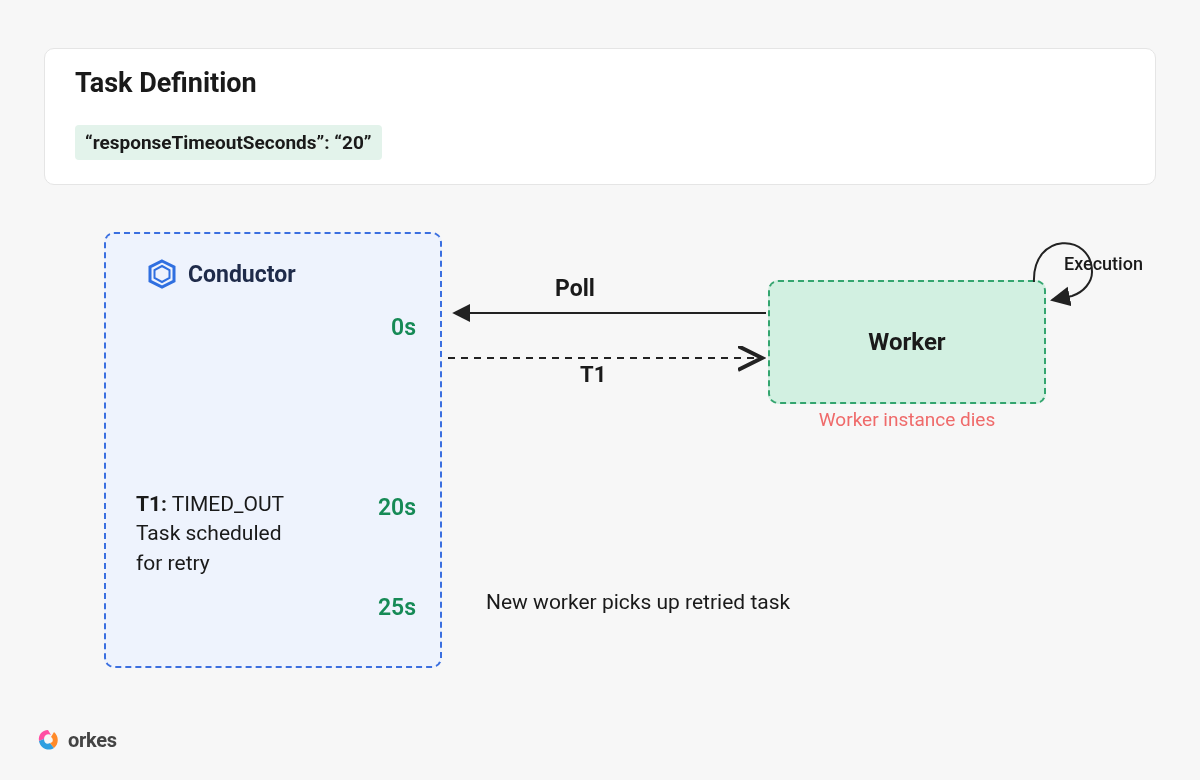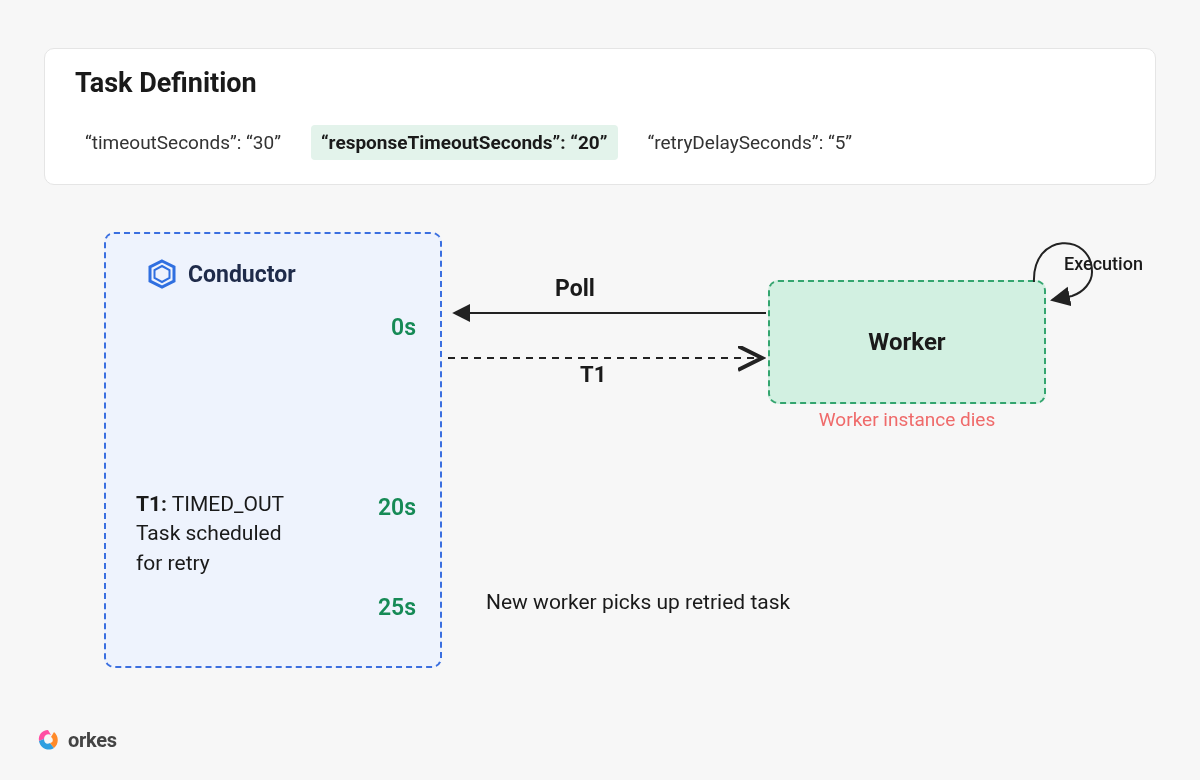--- a/index.html
+++ b/index.html
@@ -184,23 +184,21 @@
     color: #444;
     letter-spacing: -0.3px;
   }
 </style>
 </head>
 <body>
 
 <div class="task-def">
   <h2>Task Definition</h2>
   <div class="params">
-    <span class="param">“timeoutSeconds”: “30”</span>
     <span class="param hl">“responseTimeoutSeconds”: “20”</span>
-    <span class="param">“retryDelaySeconds”: “5”</span>
   </div>
 </div>
 
 <div class="conductor-box">
   <div class="conductor-header">
     <span class="logo-shape">
       <svg viewBox="0 0 32 32" width="32" height="32">
         <polygon points="16,3 28,9 28,23 16,29 4,23 4,9" fill="none" stroke="#2f6fe0" stroke-width="3"></polygon>
         <polygon points="16,8 23.5,12 23.5,20 16,24 8.5,20 8.5,12" fill="none" stroke="#2f6fe0" stroke-width="2"></polygon>
       </svg>

